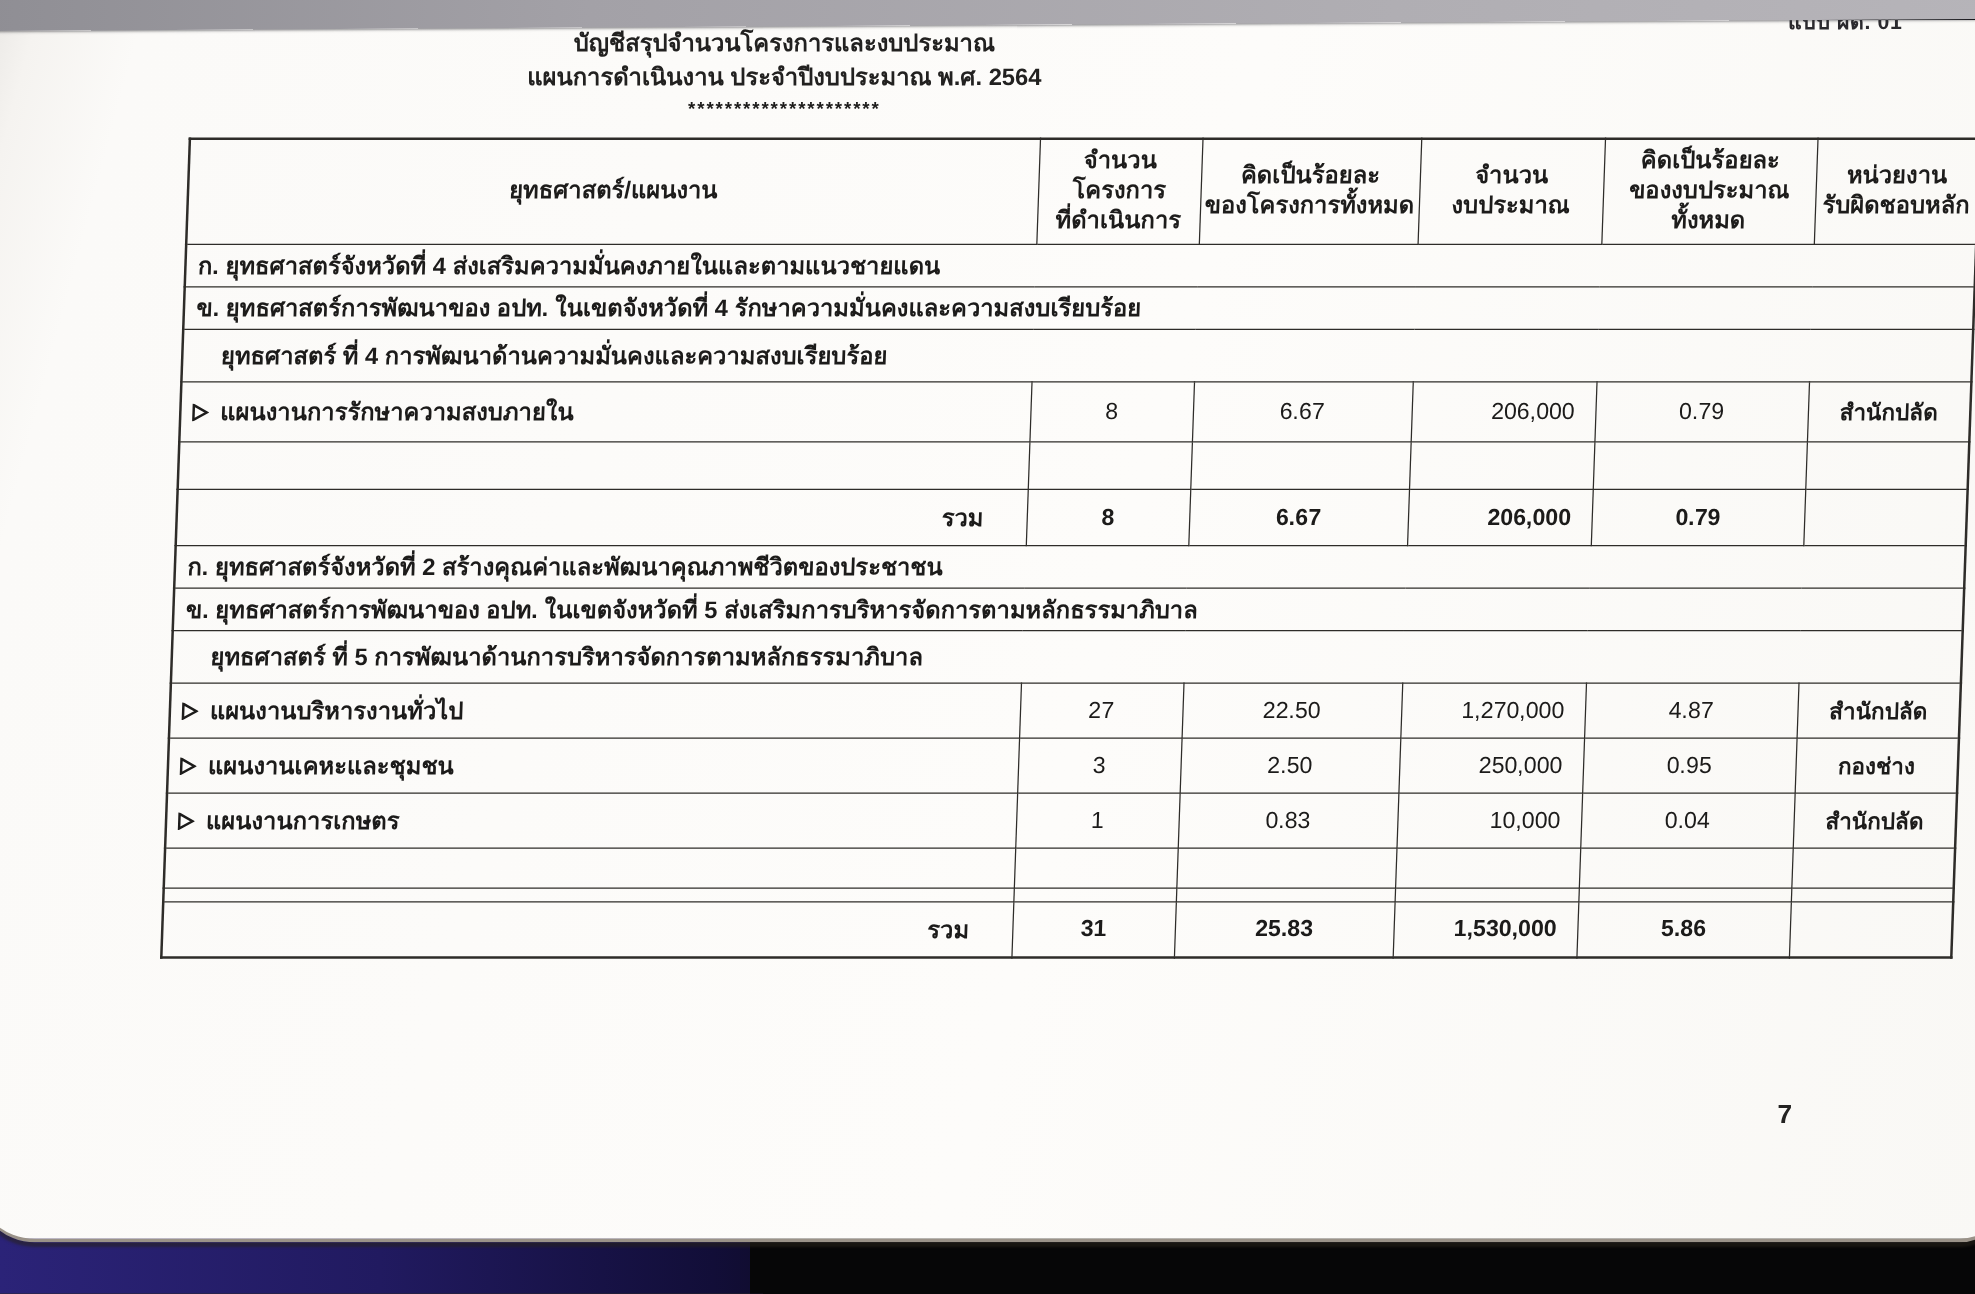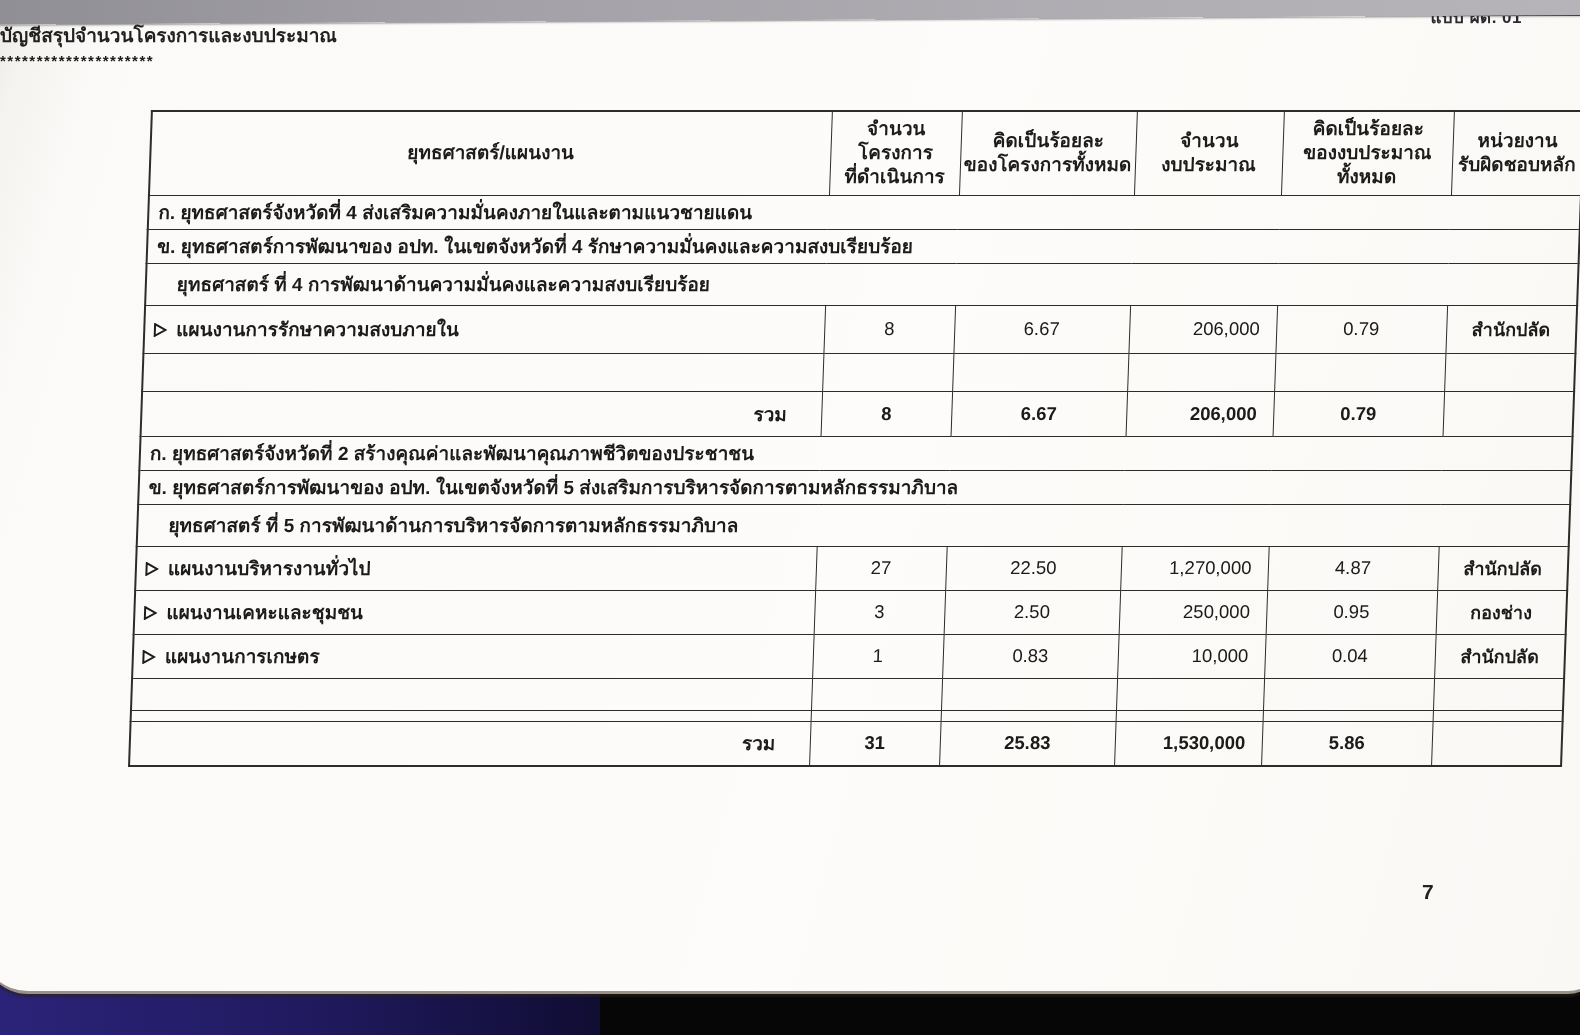--- a/index.html
+++ b/index.html
@@ -33,21 +33,21 @@
     transform:rotate(-0.35deg);
     box-shadow:0 1px 2px rgba(50,50,55,0.5);
   }
   .form-code-label {
     position:absolute; top:3px; right:58px; z-index:4;
     font-size:17px; font-weight:700; color:#2b2a2e; letter-spacing:0.5px;
   }
   
   .doc-titles {
     position:absolute; left:0; top:22px; width:1255px; z-index:3;
-    line-height:27px;
+    text-align:center; line-height:27px;
   }
   .doc-titles .t { font-size:19px; font-weight:700; color:#222120; }
   .doc-titles .stars { font-size:15px; font-weight:700; letter-spacing:1.5px; margin-top:-2px; }
   
   .sheet-table-wrap {
     position:absolute; left:128px; top:110px; z-index:3;
     transform:skewX(-2deg);
     transform-origin:bottom left;
   }
   table.summary {
@@ -102,20 +102,21 @@
 
 <div class="book-cover-edge"></div>
 <div class="photo-bottom-black"></div>
 <div class="document-page"></div>
 <div class="photo-top-edge"></div>
 
 <div class="form-code-label">แบบ ผด. 01</div>
 
 <div class="doc-titles">
   <div class="t">บัญชีสรุปจำนวนโครงการและงบประมาณ</div>
+  <div class="t">แผนการดำเนินงาน  ประจำปีงบประมาณ  พ.ศ. 2564</div>
   <div class="stars">*********************</div>
 </div>
 
 <div class="sheet-table-wrap">
 <table class="summary">
   <colgroup>
     <col style="width:680px">
         <col style="width:130px">
         <col style="width:175px">
     <col style="width:147px">

